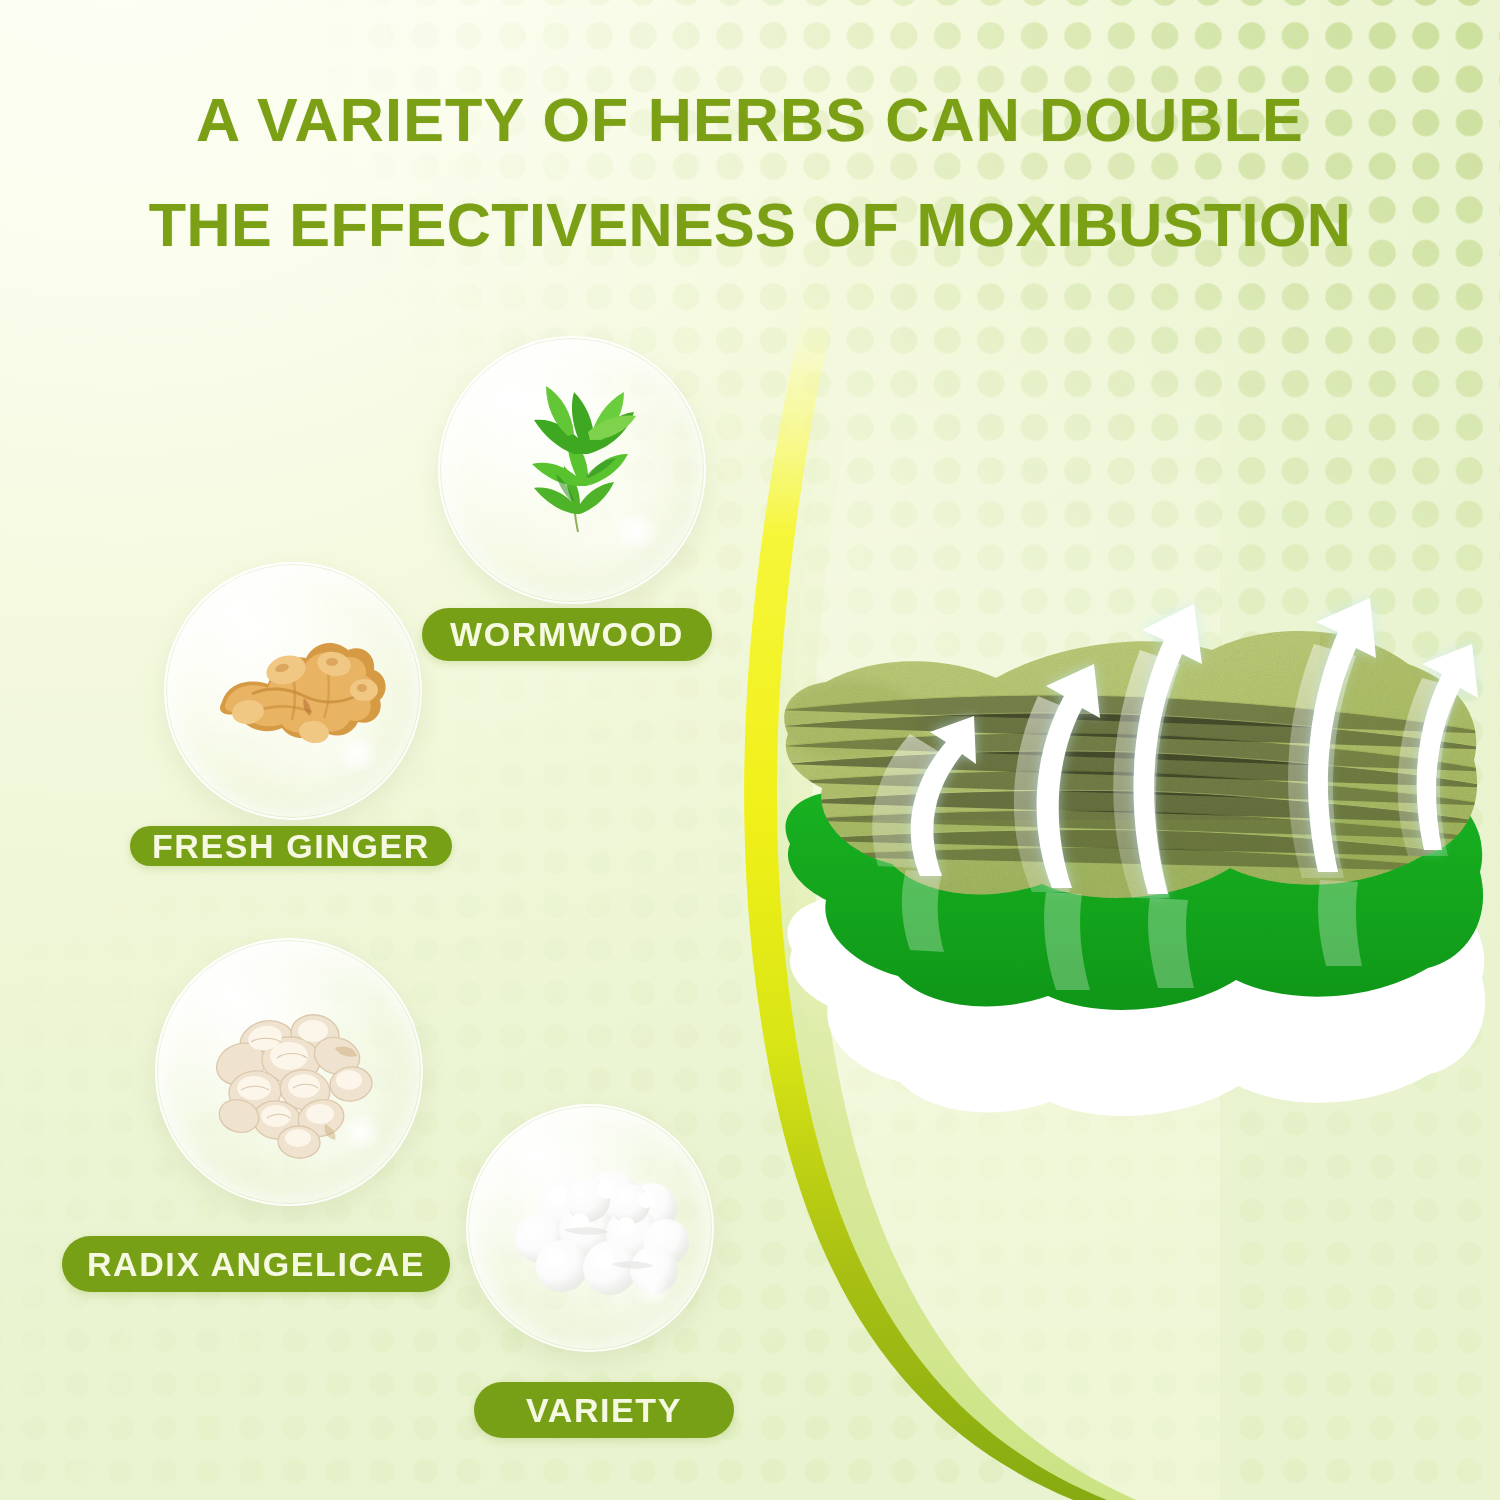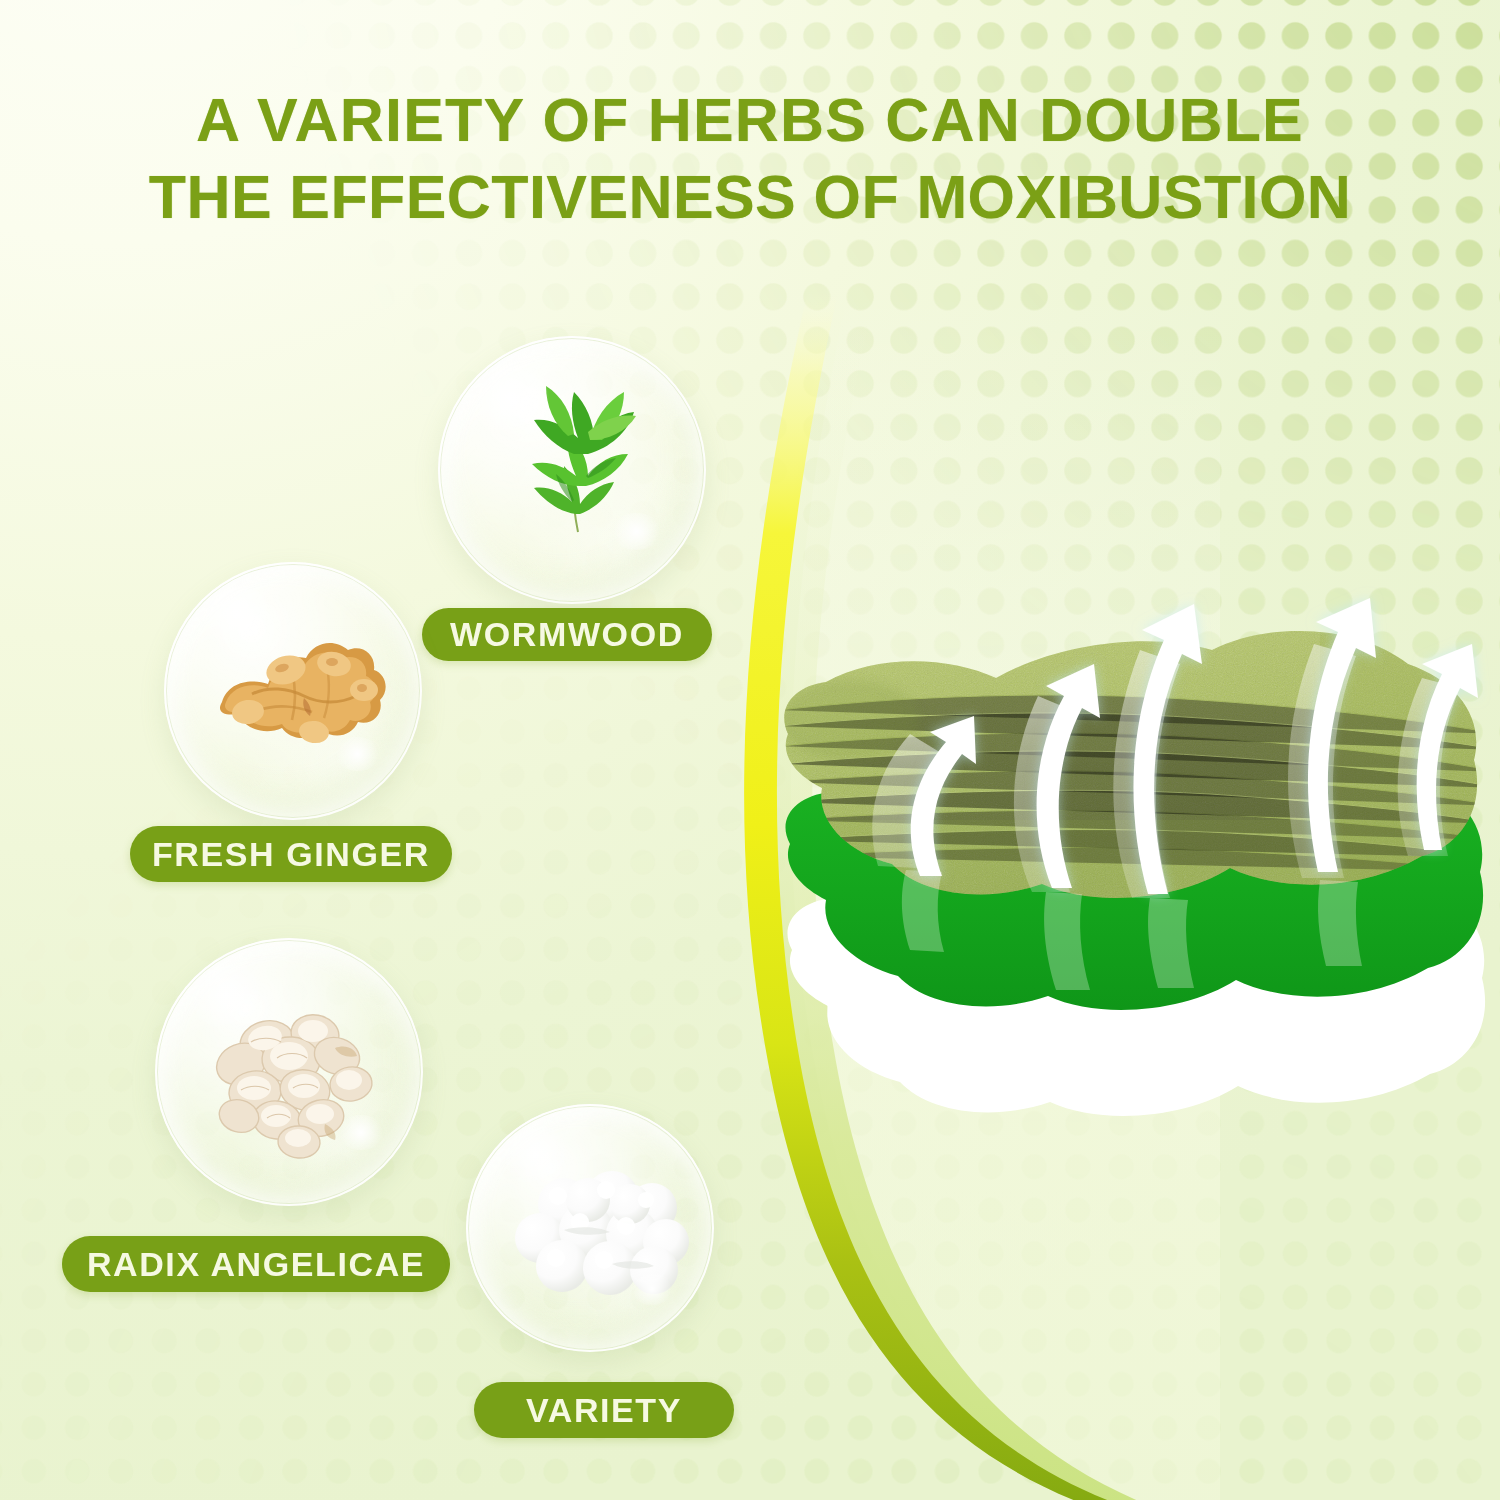--- a/index.html
+++ b/index.html
@@ -46,21 +46,21 @@
   .heading{
     position:absolute; left:0; top:82px; width:1500px;
     text-align:center;
     font-size:61px;
     font-weight:bold;
     line-height:1.26;
     letter-spacing:1.2px;
     color:#7ba016;
     text-shadow:0 0 1px rgba(123,160,22,.45);
   }
-  .heading .l2{ letter-spacing:.4px; }
+  .heading .l2{ letter-spacing:.4px;margin-top:28px; }
 
   
   .divider{ position:absolute; left:600px; top:290px; width:620px; height:1215px; pointer-events:none; }
 
   
   .bubble{
     position:absolute;
     border-radius:50%;
     background:
       radial-gradient(circle at 34% 26%, rgba(255,255,255,.97) 0%, rgba(255,255,255,.72) 26%,
@@ -203,21 +203,21 @@
           <ellipse cx="118" cy="106" rx="7" ry="4" transform="rotate(-16 118 106)"></ellipse>
           <ellipse cx="168" cy="100" rx="6" ry="4"></ellipse>
           <ellipse cx="198" cy="126" rx="5" ry="4"></ellipse>
         </g>
         <path d="M140,136 C146,142 148,148 146,154 C140,150 138,142 140,136 Z" fill="#b0682f" opacity=".5"></path>
       </g>
     </svg>
     <span class="spec-a" style="left:12%; top:10%; width:32%; height:20%; transform:rotate(-26deg);"></span>
     <span class="spec-a" style="left:66%; top:68%; width:18%; height:13%;"></span>
   </div>
-  <div class="pill" id="pill-ginger" style="left: 130px; top: 826px; width: 322px; height: 56px; font-size: 34px; background: rgb(120, 160, 23); color: rgb(246, 249, 226);">
+  <div class="pill" id="pill-ginger" style="left: 130px; top: 826px; width: 322px; height: 40px; font-size: 34px; background: rgb(120, 160, 23); color: rgb(246, 249, 226);">
     <span>FRESH GINGER</span>
   </div>
 
   <div class="bubble" id="bub-angelica" style="left: 155px; top: 938px; width: 268px; height: 268px;">
     <svg viewBox="0 0 268 268" width="268" height="268">
       <g>
         <g fill="#efe3d0" stroke="#dcc9ad" stroke-width="1.4">
           <ellipse cx="112" cy="104" rx="27" ry="21" transform="rotate(-12 112 104)"></ellipse>
           <ellipse cx="160" cy="96" rx="24" ry="19" transform="rotate(10 160 96)"></ellipse>
           <ellipse cx="86" cy="126" rx="25" ry="20" transform="rotate(-22 86 126)"></ellipse>

